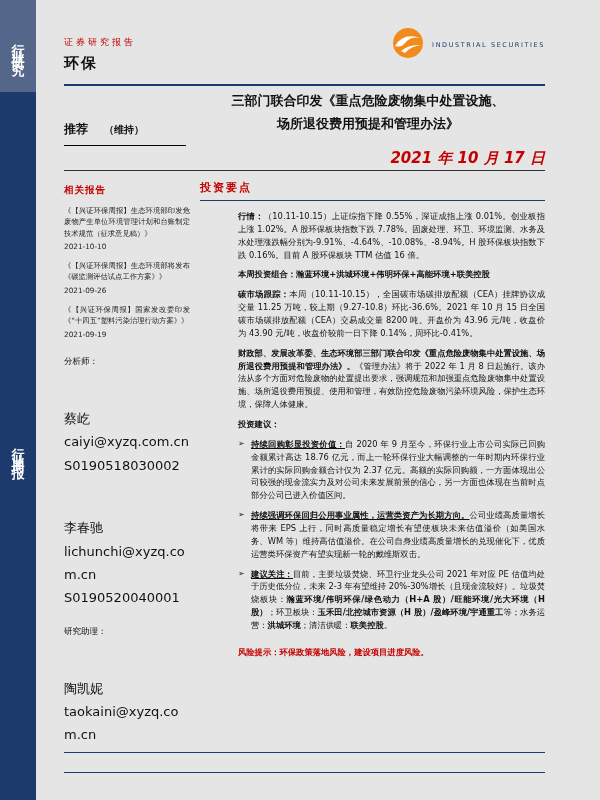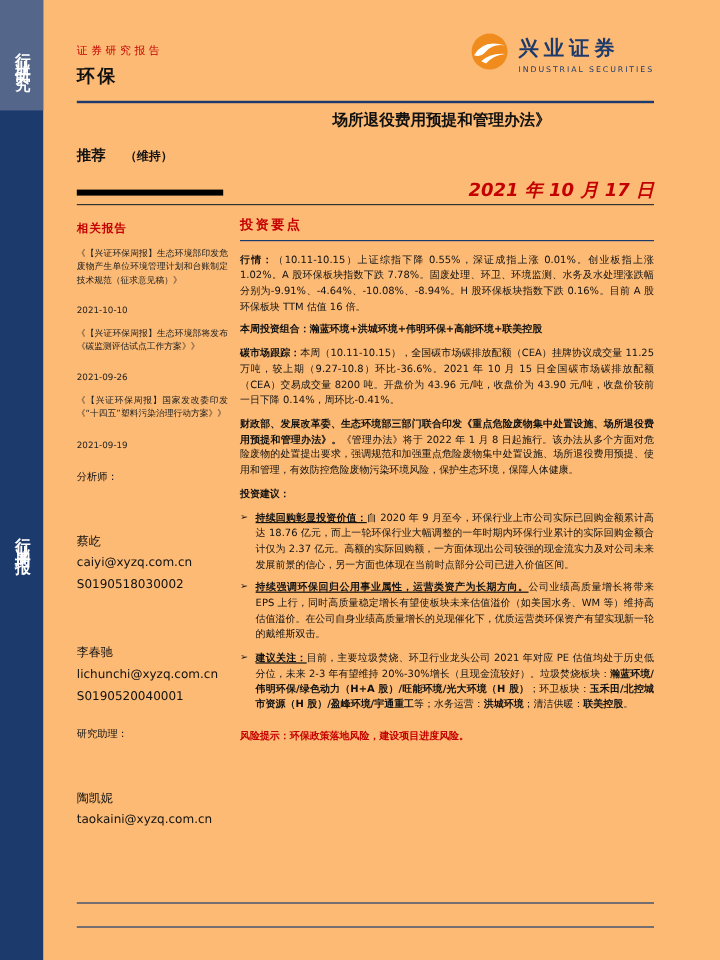--- a/index.html
+++ b/index.html
@@ -1,55 +1,55 @@
 <!DOCTYPE html>
 <html style="--navy: #1d3a6d; --red: #c40000; --orange: #f08c1e;"><head>
 <meta charset="utf-8">
 <style>
   * { margin:0; padding:0; box-sizing:border-box; }
   html,body { background:#ffffff; }
   body { font-family:"DejaVu Sans","Liberation Sans",sans-serif; }
-  .page { position:relative; width:600px; height:800px; background:#fdba74; overflow:hidden; }
+  .page { position:relative; width:600px; height:800px; background:#e5e5e5; overflow:hidden; }
 
   
   .sidebar { position:absolute; left:0; top:0; width:36px; height:800px; background:var(--navy,#1d3a6d); }
   .sidebar-top { position:absolute; left:0; top:0; width:36px; height:92px; background:#54678a; display:flex; align-items:center; justify-content:center; }
   .sidebar-mid { position:absolute; left:0; top:438px; width:36px; display:flex; justify-content:center; }
   .v-text { writing-mode:vertical-rl; text-orientation:upright; color:#fff; font-weight:bold; font-size:13px; letter-spacing:6px; line-height:1; }
 
   
   .report-type { position:absolute; left:64px; top:36px; color:var(--red,#c40000); font-size:9px; letter-spacing:3px; }
   .industry { position:absolute; left:64px; top:54px; font-size:15px; font-weight:bold; letter-spacing:2px; color:#111; }
   .logo { position:absolute; right:55px; top:26px; display:flex; align-items:center; gap:7px; }
   .logo-txt { display:flex; flex-direction:column; gap:2px; }
   .logo-text-cn { color:var(--navy,#1d3a6d); font-size:17px; font-weight:bold; letter-spacing:4px; font-family:"DejaVu Serif","Liberation Serif",serif; }
   .logo-text-en { color:var(--navy,#1d3a6d); font-size:6.5px; letter-spacing:1.6px; }
   .header-rule { position:absolute; left:64px; right:55px; top:84px; height:2px; background:var(--navy,#1d3a6d); }
 
   
-  .rating-row { position:absolute; left:64px; top:118px; width:122px; border-bottom:5px solid #000000; padding-bottom:20px; }
+  .rating-row { position:absolute; left:64px; top:118px; width:122px; border-bottom:1px solid #000000; padding-bottom:7px; }
   .rating-label { font-size:12px; font-weight:bold; color:#111; margin-right:16px; }
   .rating-status { font-size:10px; font-weight:bold; color:#111; }
   .title-block { position:absolute; left:188px; top:90px; width:360px; text-align:center; font-size:13px; font-weight:bold; color:#111; line-height:1.75; }
   .date-row { position:absolute; right:55px; top:149px; color:var(--red,#c40000); font-size:15px; font-weight:bold; font-style:italic; }
   .full-rule { position:absolute; left:64px; right:55px; top:170px; height:1px; background:#333; }
 
   
   .left-col { position:absolute; left:64px; top:184px; width:126px; }
   .related-heading { color:var(--red,#c40000); font-size:9.5px; font-weight:bold; letter-spacing:1px; margin-bottom:8px; }
   .report-item { font-size:7.3px; color:#222; line-height:1.55; margin-bottom:8px; text-align:justify; }
-  .report-date { margin-top:14px; }
+  .report-date { margin-top:2px; }
   .team-label { font-size:8.5px; color:#111; margin:16px 0 8px; }
-  .person { font-size:10px; color:#111; line-height:1.8; margin-bottom:10px; word-break:break-all;margin-top:39px; }
+  .person { font-size:13px; color:#111; line-height:1.8; margin-bottom:10px; word-break:break-all;margin-top:39px; }
   .person .p-name { display:block; }
 
   
   .right-col { position:absolute; left:200px; top:180px; width:345px; }
   .main-heading { color:var(--red,#c40000); font-size:11px; font-weight:bold; letter-spacing:2px; border-bottom:1px solid var(--navy,#1d3a6d); padding-bottom:5px; margin-bottom:9px; }
-  .para { font-size:8.3px; line-height:1.55; text-align:justify; color:#111; margin-bottom:7px; }
+  .para { font-size:8.3px; line-height:1.55; text-align:justify; color:#111; margin-bottom:7px;margin-left:38px; }
   .bullet { position:relative; padding-left:13px; }
   .bullet .arrow { position:absolute; left:0; top:0; font-size:8px; color:#111; }
   .risk { color:var(--red,#c40000); font-weight:bold; margin-top:14px; }
 
   
   .footer-rule-top { position:absolute; left:64px; right:55px; top:752px; height:1px; background:var(--navy,#1d3a6d); }
   .footer-text { position:absolute; left:64px; right:55px; top:758px; text-align:center; color:var(--red,#c40000); font-size:8px; letter-spacing:1px; }
   .footer-rule-bottom { position:absolute; left:64px; right:55px; top:772px; height:1px; background:var(--navy,#1d3a6d); }
 </style>
 </head>
@@ -71,32 +71,32 @@
 
   <div class="logo">
     <span>
       <svg width="34" height="34" viewBox="0 0 34 34">
         <circle cx="17" cy="17" r="15" fill="#f08c1e"></circle>
         <path d="M4 20 Q12 6 30 12 Q20 10 14 17 Q10 22 4 20 Z" fill="#ffffff"></path>
         <path d="M10 25 Q18 18 30 19 Q20 20 14 27 Z" fill="#ffffff"></path>
       </svg>
     </span>
     <span class="logo-txt">
-      <span class="logo-text-cn">兴业证券</span>
       <span class="logo-text-en">INDUSTRIAL SECURITIES</span>
     </span>
   </div>
 
   <div class="header-rule"></div>
 
   <div class="rating-row">
     <span class="rating-label">推荐</span><span class="rating-status">（维持）</span>
   </div>
 
   <div class="title-block">
+    <div>三部门联合印发《重点危险废物集中处置设施、</div>
     <div>场所退役费用预提和管理办法》</div>
   </div>
 
   <div class="date-row">2021 年 10 月 17 日</div>
   <div class="full-rule"></div>
 
   <div class="left-col">
     <div class="related-heading">相关报告</div>
 
     <div class="report-item">

